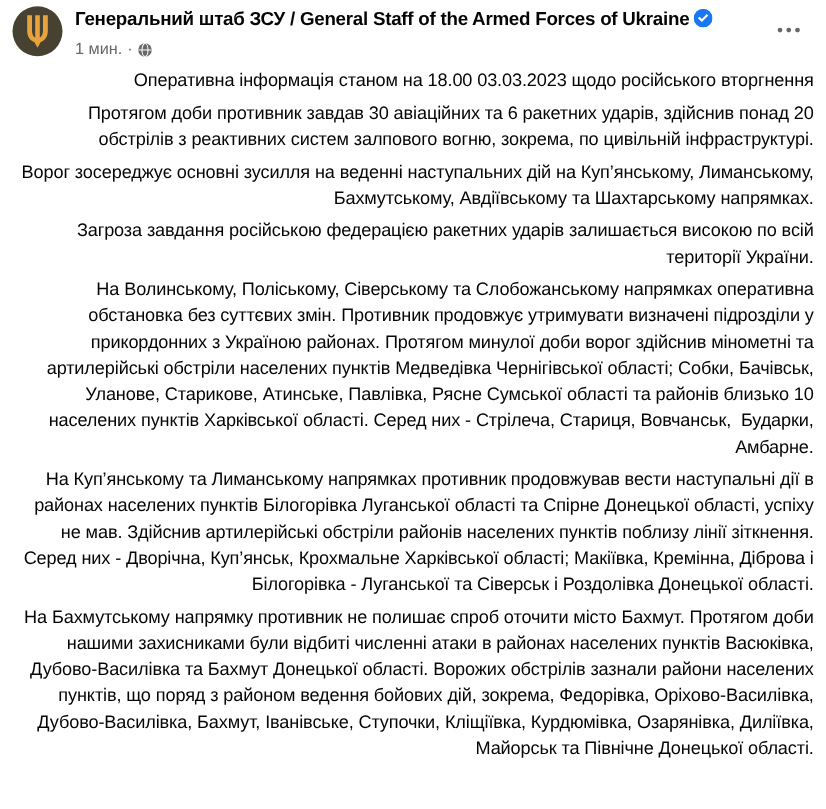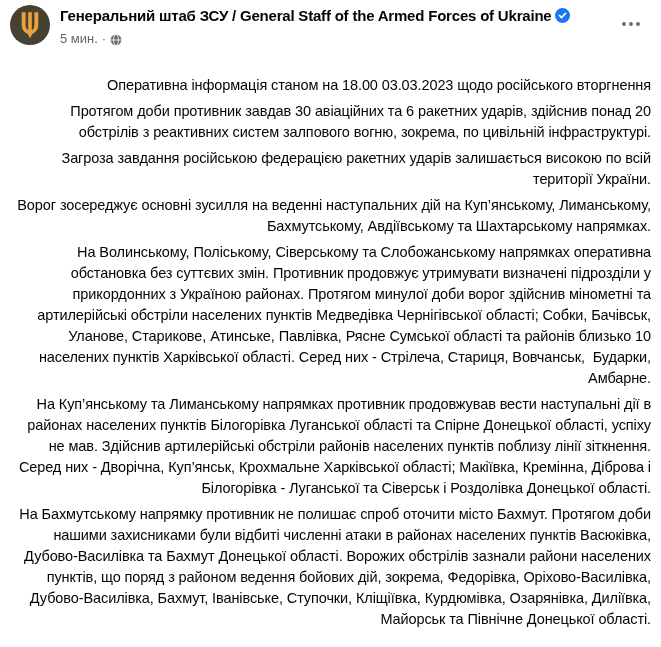--- a/index.html
+++ b/index.html
@@ -53,21 +53,21 @@
   .more-btn {
     position: absolute;
     right: 16px; top: 14px;
     width: 28px; height: 20px;
     display: flex; align-items: center; justify-content: center;
     cursor: pointer;
     border-radius: 4px;
   }
 
   
-  .post-body { padding: 0 10px; margin-top: 28px; }
+  .post-body { padding: 0 10px; margin-top: 8px; }
   .post-body p {
     margin: 0 0 5px 0;
     font-size: 14.5px;
     line-height: 21px;
     color: #050505;
     letter-spacing: -0.1px;
     white-space: pre-wrap;
   }
 </style>
 </head>
@@ -86,21 +86,21 @@
     </div>
 
     <div class="header-text">
       <div class="name-row">
         <span class="page-name">Генеральний штаб ЗСУ / General Staff of the Armed Forces of Ukraine</span><span class="verified-badge"><svg width="15" height="15" viewBox="0 0 16 16" aria-hidden="true">
               <circle cx="8" cy="8" r="8" fill="#1877F2"></circle>
               <path fill="#ffffff" d="M6.9 11.4 L3.6 8.1 l1.3-1.3 2 2 4.2-4.3 1.3 1.3 z"></path>
             </svg></span>
       </div>
       <div class="meta-row">
-        <span class="timestamp">5 мин.</span>
+        <span class="timestamp">1 мин.</span>
         <span>·</span>
         <span class="globe-icon">
           <svg width="12" height="12" viewBox="0 0 12 12" aria-hidden="true">
             <circle cx="6" cy="6" r="5.4" fill="#65676B"></circle>
             <g stroke="#ffffff" stroke-width="0.9" fill="none">
               <line x1="0.8" y1="6" x2="11.2" y2="6"></line>
               <ellipse cx="6" cy="6" rx="2.4" ry="5.2"></ellipse>
             </g>
           </svg>
         </span>
@@ -117,20 +117,20 @@
           </g>
         </svg>
       </span>
     </div>
 
   </div>
 
   <div class="post-body">
     <p>Оперативна інформація станом на 18.00 03.03.2023 щодо російського вторгнення</p>
     <p>Протягом доби противник завдав 30 авіаційних та 6 ракетних ударів, здійснив понад 20 обстрілів з реактивних систем залпового вогню, зокрема, по цивільній інфраструктурі.</p>
+    <p>Ворог зосереджує основні зусилля на веденні наступальних дій на Куп’янському, Лиманському, Бахмутському, Авдіївському та Шахтарському напрямках.</p>
     <p>Загроза завдання російською федерацією ракетних ударів залишається високою по всій території України.</p>
-    <p>Ворог зосереджує основні зусилля на веденні наступальних дій на Куп’янському, Лиманському, Бахмутському, Авдіївському та Шахтарському напрямках.</p>
     <p>На Волинському, Поліському, Сіверському та Слобожанському напрямках оперативна обстановка без суттєвих змін. Противник продовжує утримувати визначені підрозділи у прикордонних з Україною районах. Протягом минулої доби ворог здійснив мінометні та артилерійські обстріли населених пунктів Медведівка Чернігівської області; Собки, Бачівськ, Уланове, Старикове, Атинське, Павлівка, Рясне Сумської області та районів близько 10 населених пунктів Харківської області. Серед них - Стрілеча, Стариця, Вовчанськ,  Бударки, Амбарне.</p>
     <p>На Куп’янському та Лиманському напрямках противник продовжував вести наступальні дії в районах населених пунктів Білогорівка Луганської області та Спірне Донецької області, успіху не мав. Здійснив артилерійські обстріли районів населених пунктів поблизу лінії зіткнення. Серед них - Дворічна, Куп’янськ, Крохмальне Харківської області; Макіївка, Кремінна, Діброва і Білогорівка - Луганської та Сіверськ і Роздолівка Донецької області.</p>
     <p>На Бахмутському напрямку противник не полишає спроб оточити місто Бахмут. Протягом доби нашими захисниками були відбиті численні атаки в районах населених пунктів Васюківка, Дубово-Василівка та Бахмут Донецької області. Ворожих обстрілів зазнали райони населених пунктів, що поряд з районом ведення бойових дій, зокрема, Федорівка, Оріхово-Василівка, Дубово-Василівка, Бахмут, Іванівське, Ступочки, Кліщіївка, Курдюмівка, Озарянівка, Диліївка, Майорськ та Північне Донецької області.</p>
   </div>
 
 </div>
 
 </body></html>

